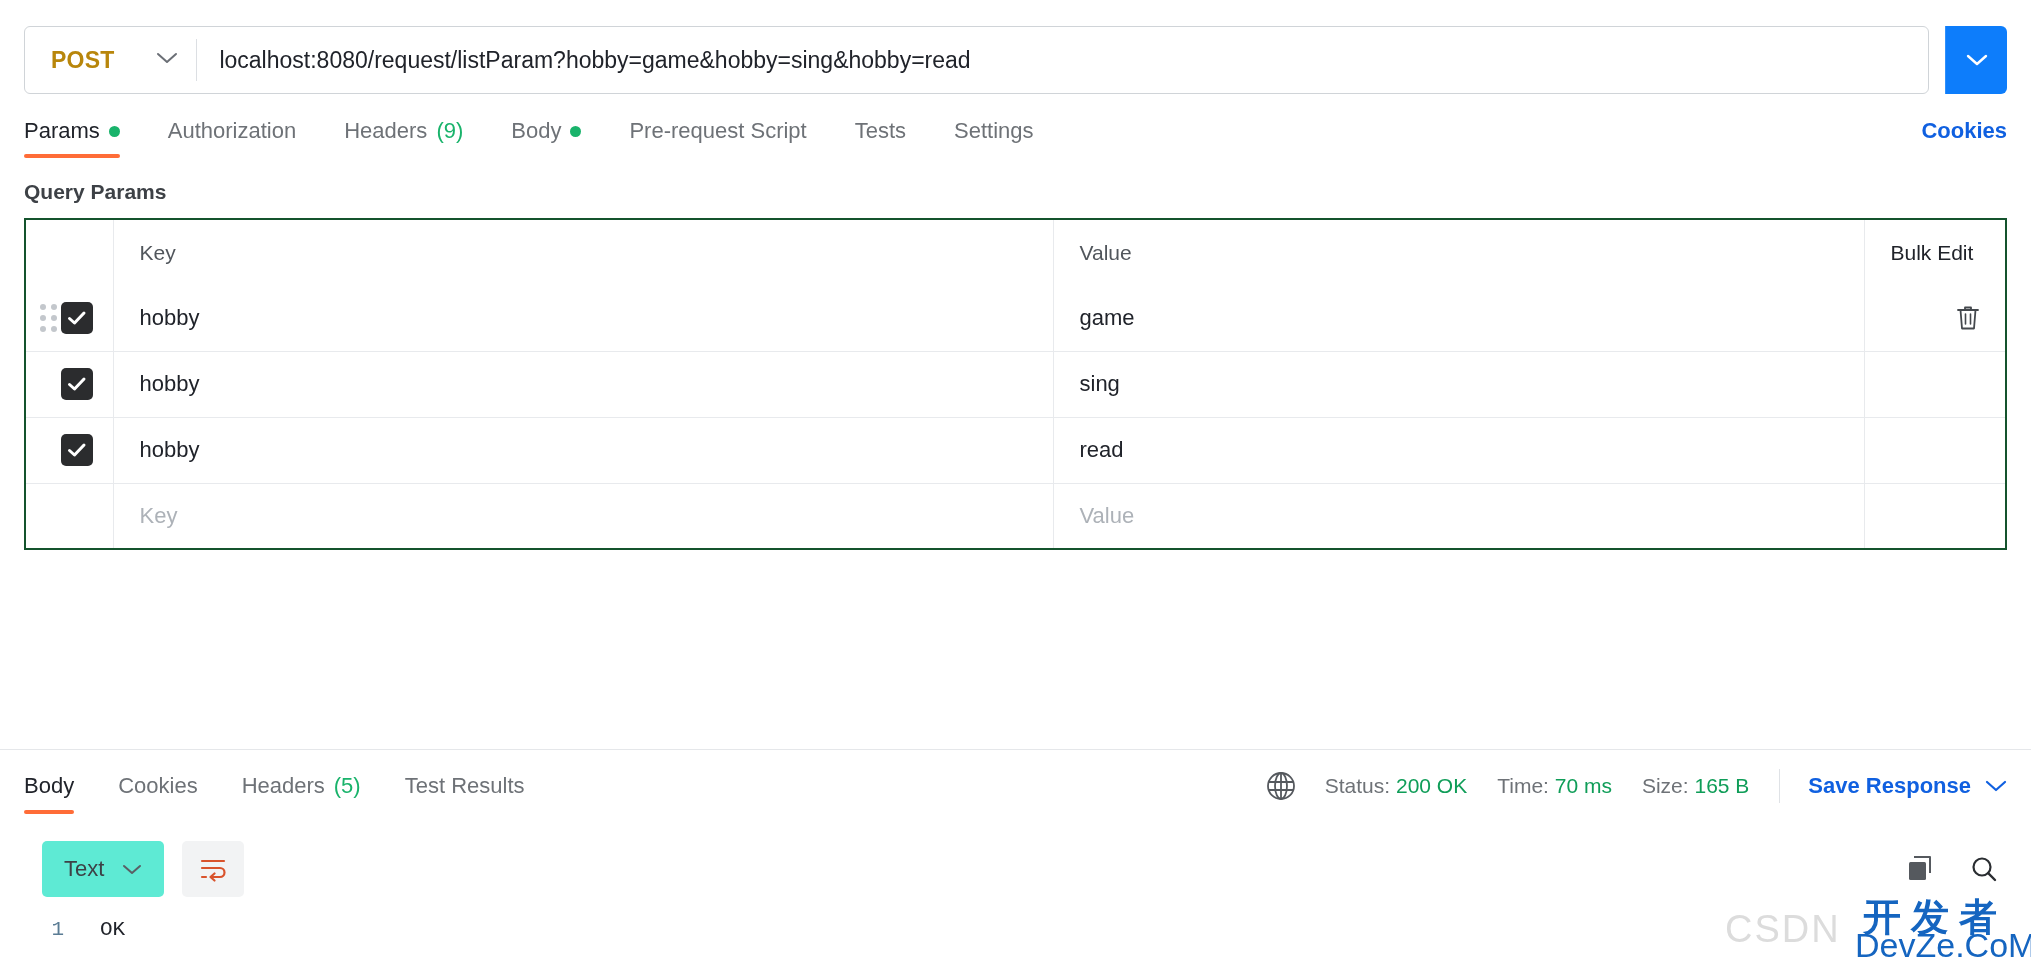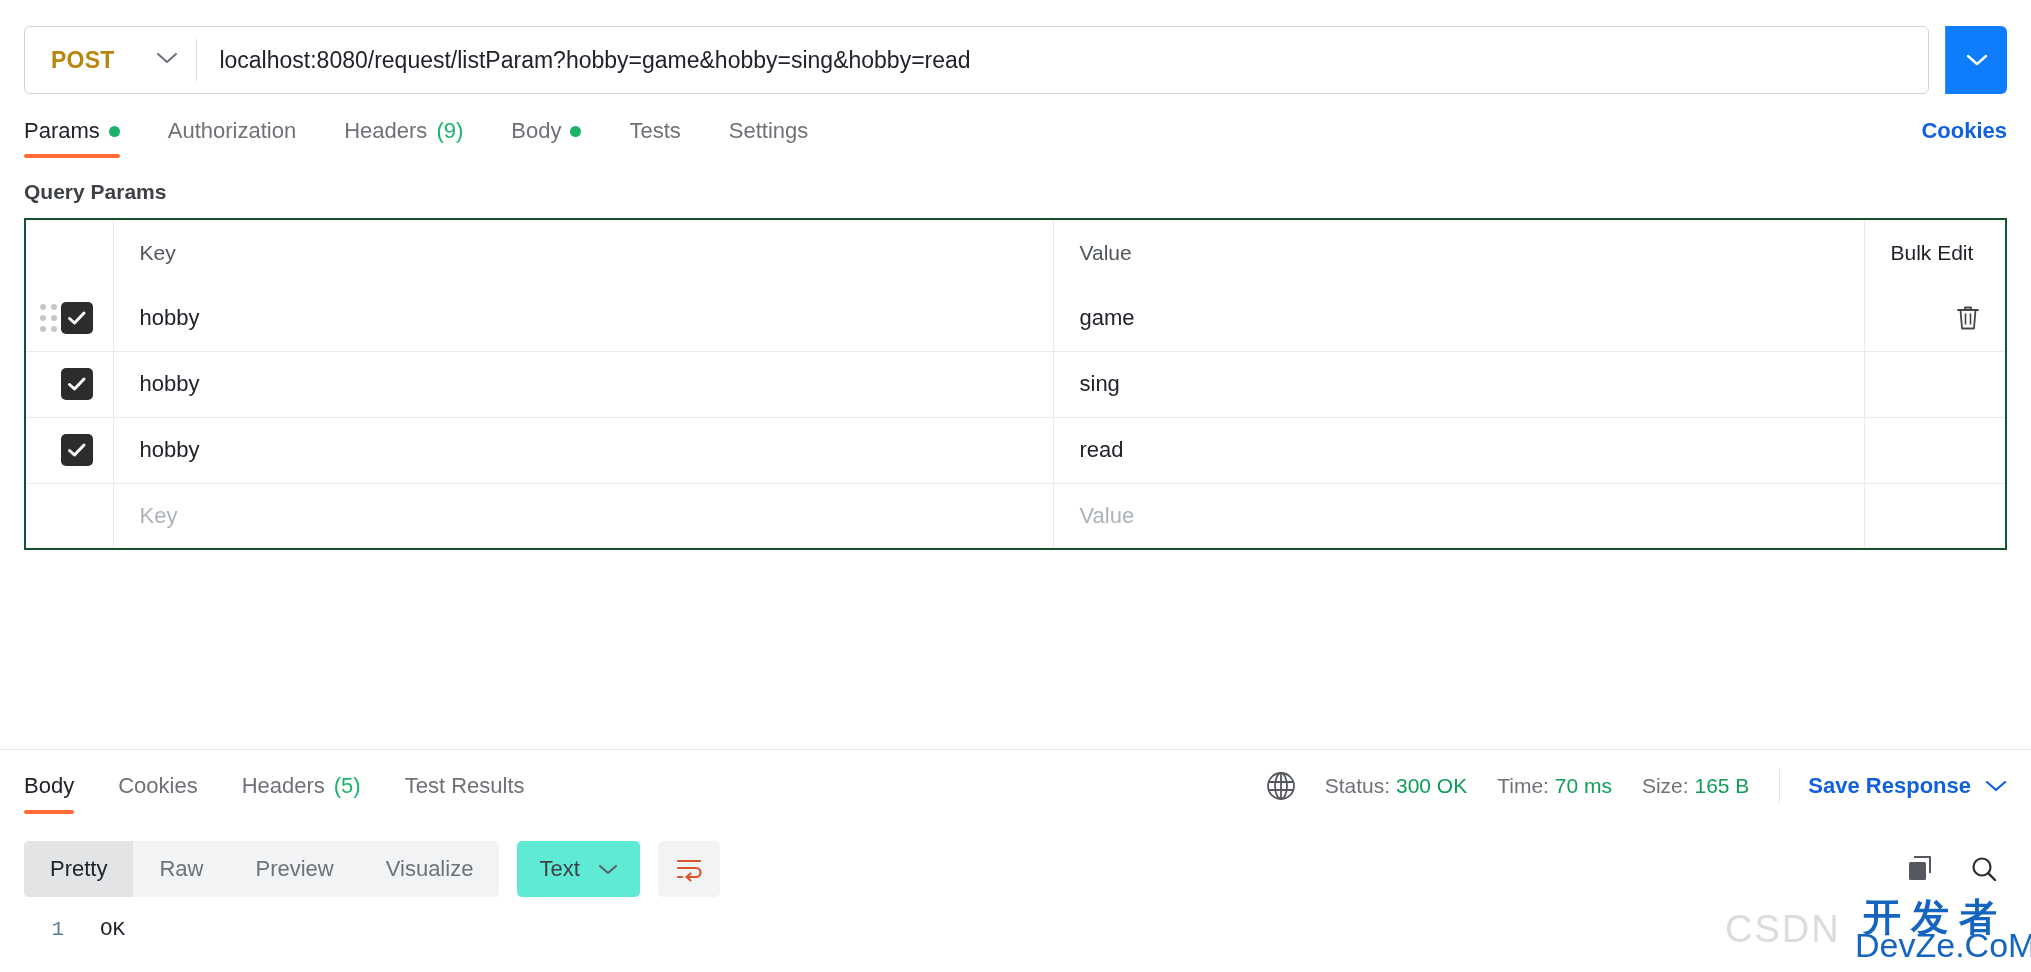--- a/index.html
+++ b/index.html
@@ -395,20 +395,23 @@
     <div class="req-tab">
       <span>Authorization</span>
     </div>
     <div class="req-tab">
       <span>Headers</span>
       <span class="count-green">(9)</span>
     </div>
     <div class="req-tab">
       <span>Body</span>
       <span class="dot-green"></span>
+    </div>
+    <div class="req-tab">
+      <span>Pre-request Script</span>
     </div>
     <div class="req-tab">
       <span>Tests</span>
     </div>
     <div class="req-tab">
       <span>Settings</span>
     </div>
   </div>
   <div class="cookies-link">Cookies</div>
 </div>
@@ -521,21 +524,21 @@
   <div class="resp-meta">
     <span class="globe-ic">
       <svg width="32" height="32" viewBox="0 0 32 32">
         <circle cx="16" cy="16" r="13" stroke="#55595e" stroke-width="1.8" fill="none"></circle>
         <ellipse cx="16" cy="16" rx="6" ry="13" stroke="#55595e" stroke-width="1.8" fill="none"></ellipse>
         <path d="M3.4 12 H28.6 M3.4 20 H28.6 M16 3 V29" stroke="#55595e" stroke-width="1.8" fill="none"></path>
       </svg>
     </span>
     <span class="meta-item">
       <span>Status:</span>
-      <span class="val">300 OK</span>
+      <span class="val">200 OK</span>
     </span>
     <span class="meta-item">
       <span>Time:</span>
       <span class="val">70 ms</span>
     </span>
     <span class="meta-item">
       <span>Size:</span>
       <span class="val">165 B</span>
     </span>
     <span class="meta-divider"></span>
@@ -544,26 +547,20 @@
       <span>
         <svg width="22" height="14" viewBox="0 0 22 14">
             <path d="M2 3 L11 11 L20 3" stroke="#1060e0" stroke-width="2.2" fill="none" stroke-linecap="round" stroke-linejoin="round"></path>
           </svg>
       </span>
     </span>
   </div>
 </div>
 
 <div class="body-toolbar">
-  <div class="seg-group">
-    <div class="seg active">Pretty</div>
-    <div class="seg">Raw</div>
-    <div class="seg">Preview</div>
-    <div class="seg">Visualize</div>
-  </div>
   <div class="fmt-select">
     <span>Text</span>
     <span>
       <svg width="20" height="13" viewBox="0 0 20 13">
           <path d="M2 3 L10 10 L18 3" stroke="#5a5f65" stroke-width="2" fill="none" stroke-linecap="round" stroke-linejoin="round"></path>
         </svg>
     </span>
   </div>
   <div class="wrap-btn">
     <svg width="30" height="26" viewBox="0 0 30 26">

